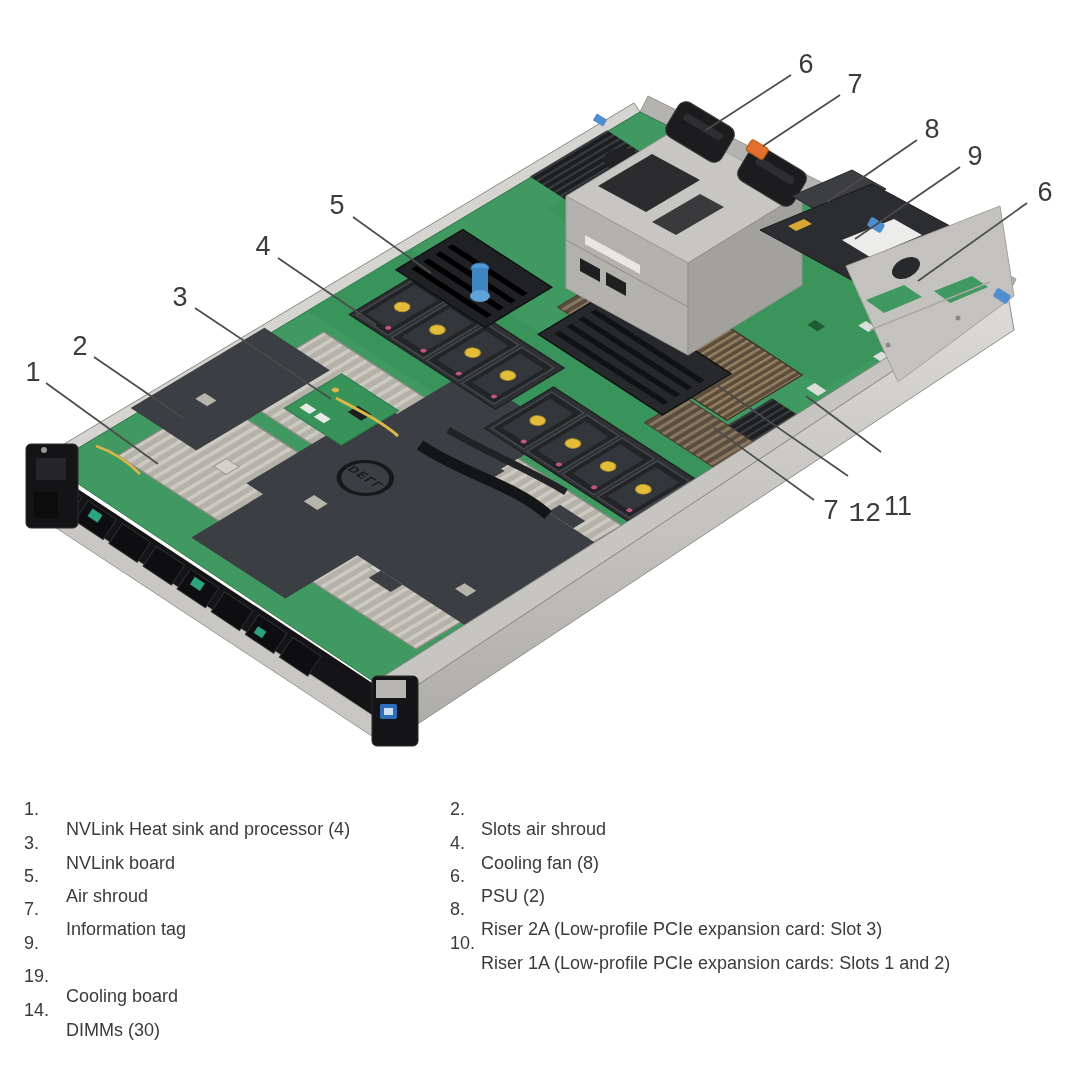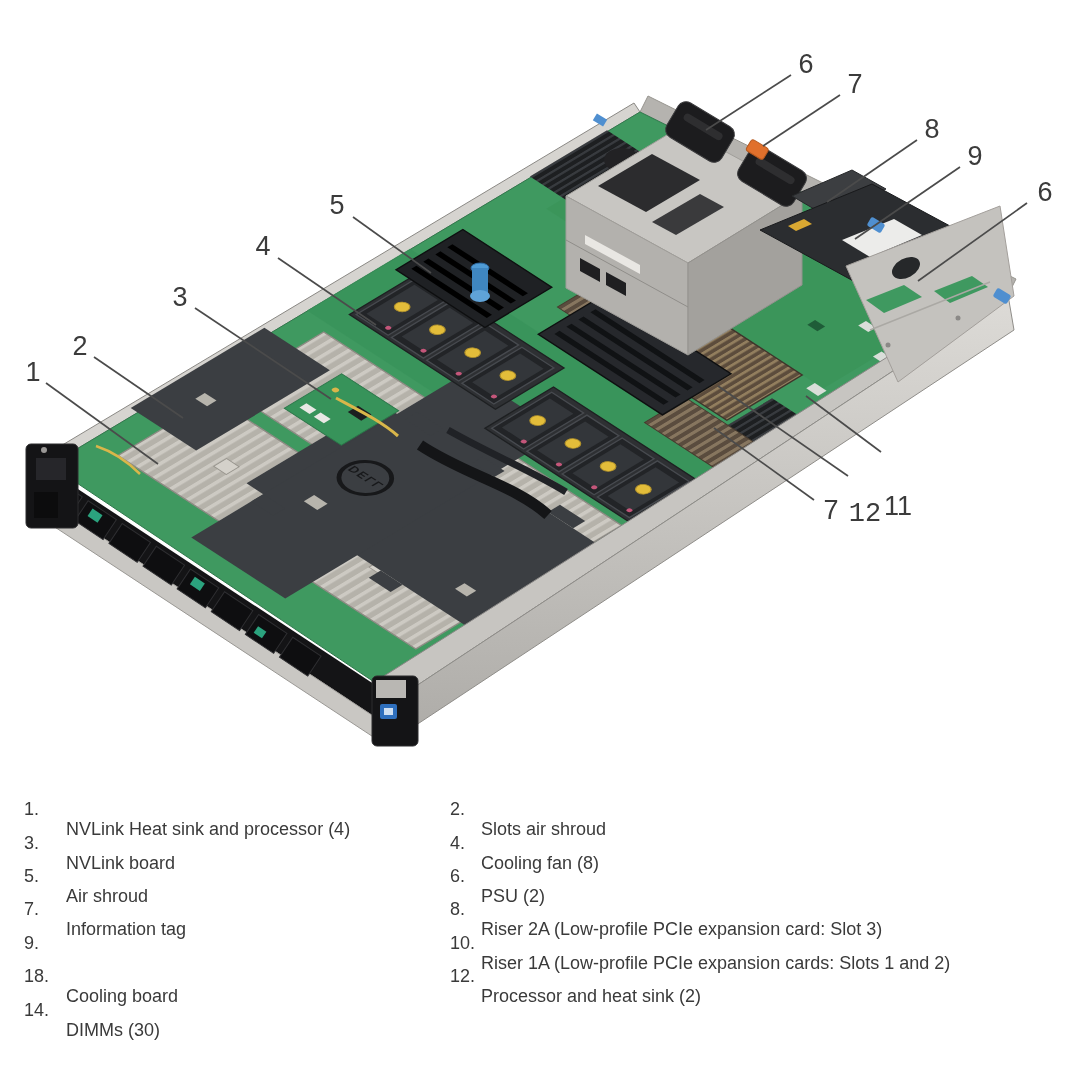--- a/index.html
+++ b/index.html
@@ -341,21 +341,21 @@
           <span class="lt">Air shroud</span>
         </div>
         <div class="legend-item">
           <span class="ln">7.</span>
           <span class="lt">Information tag</span>
         </div>
         <div class="legend-item">
           <span class="ln">9.</span>
         </div>
         <div class="legend-item">
-          <span class="ln">18.</span>
+          <span class="ln">19.</span>
           <span class="lt">Cooling board</span>
         </div>
         <div class="legend-item">
           <span class="ln">14.</span>
           <span class="lt">DIMMs (30)</span>
         </div>
       </div>
       <div class="legend-col c1">
         <div class="legend-item">
           <span class="ln">2.</span>
@@ -370,20 +370,16 @@
           <span class="lt">PSU (2)</span>
         </div>
         <div class="legend-item">
           <span class="ln">8.</span>
           <span class="lt">Riser 2A (Low-profile PCIe expansion card: Slot 3)</span>
         </div>
         <div class="legend-item">
           <span class="ln">10.</span>
           <span class="lt">Riser 1A (Low-profile PCIe expansion cards: Slots 1 and 2)</span>
         </div>
-        <div class="legend-item">
-          <span class="ln">12.</span>
-          <span class="lt">Processor and heat sink (2)</span>
-        </div>
       </div>
     </div>
 
 </div>
 
 </body></html>

